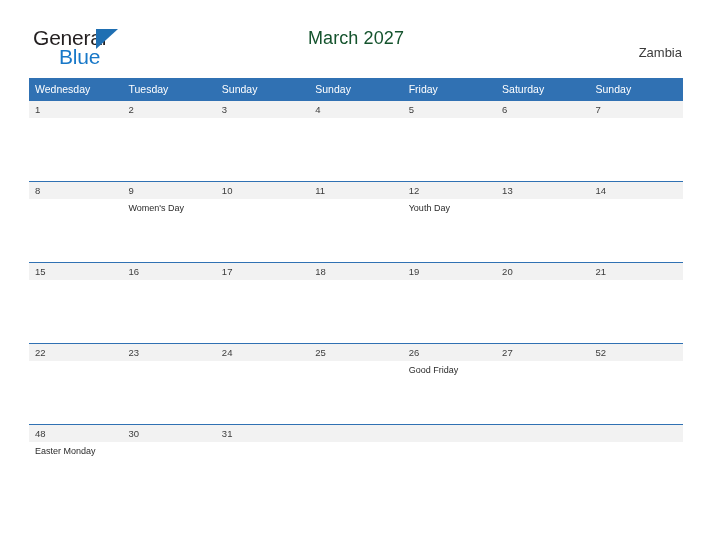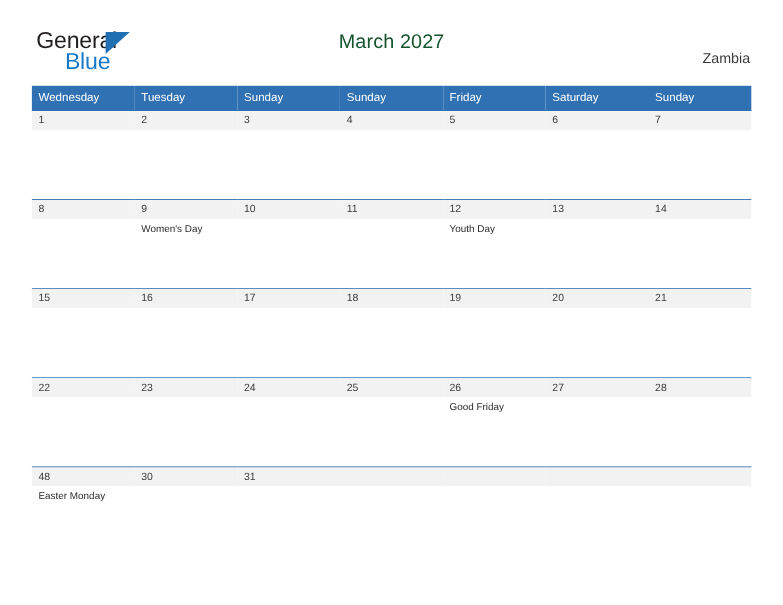--- a/index.html
+++ b/index.html
@@ -287,21 +287,21 @@
         </td>
         <td>
           <span class="daynum">26</span>
           <span class="event">Good Friday</span>
         </td>
         <td>
           <span class="daynum">27</span>
           <span class="event"></span>
         </td>
         <td>
-          <span class="daynum">28</span>
+          <span class="daynum">52</span>
           <span class="event"></span>
         </td>
       </tr>
 
       <tr class="week">
         <td>
           <span class="daynum">48</span>
           <span class="event">Easter Monday</span>
         </td>
         <td>

